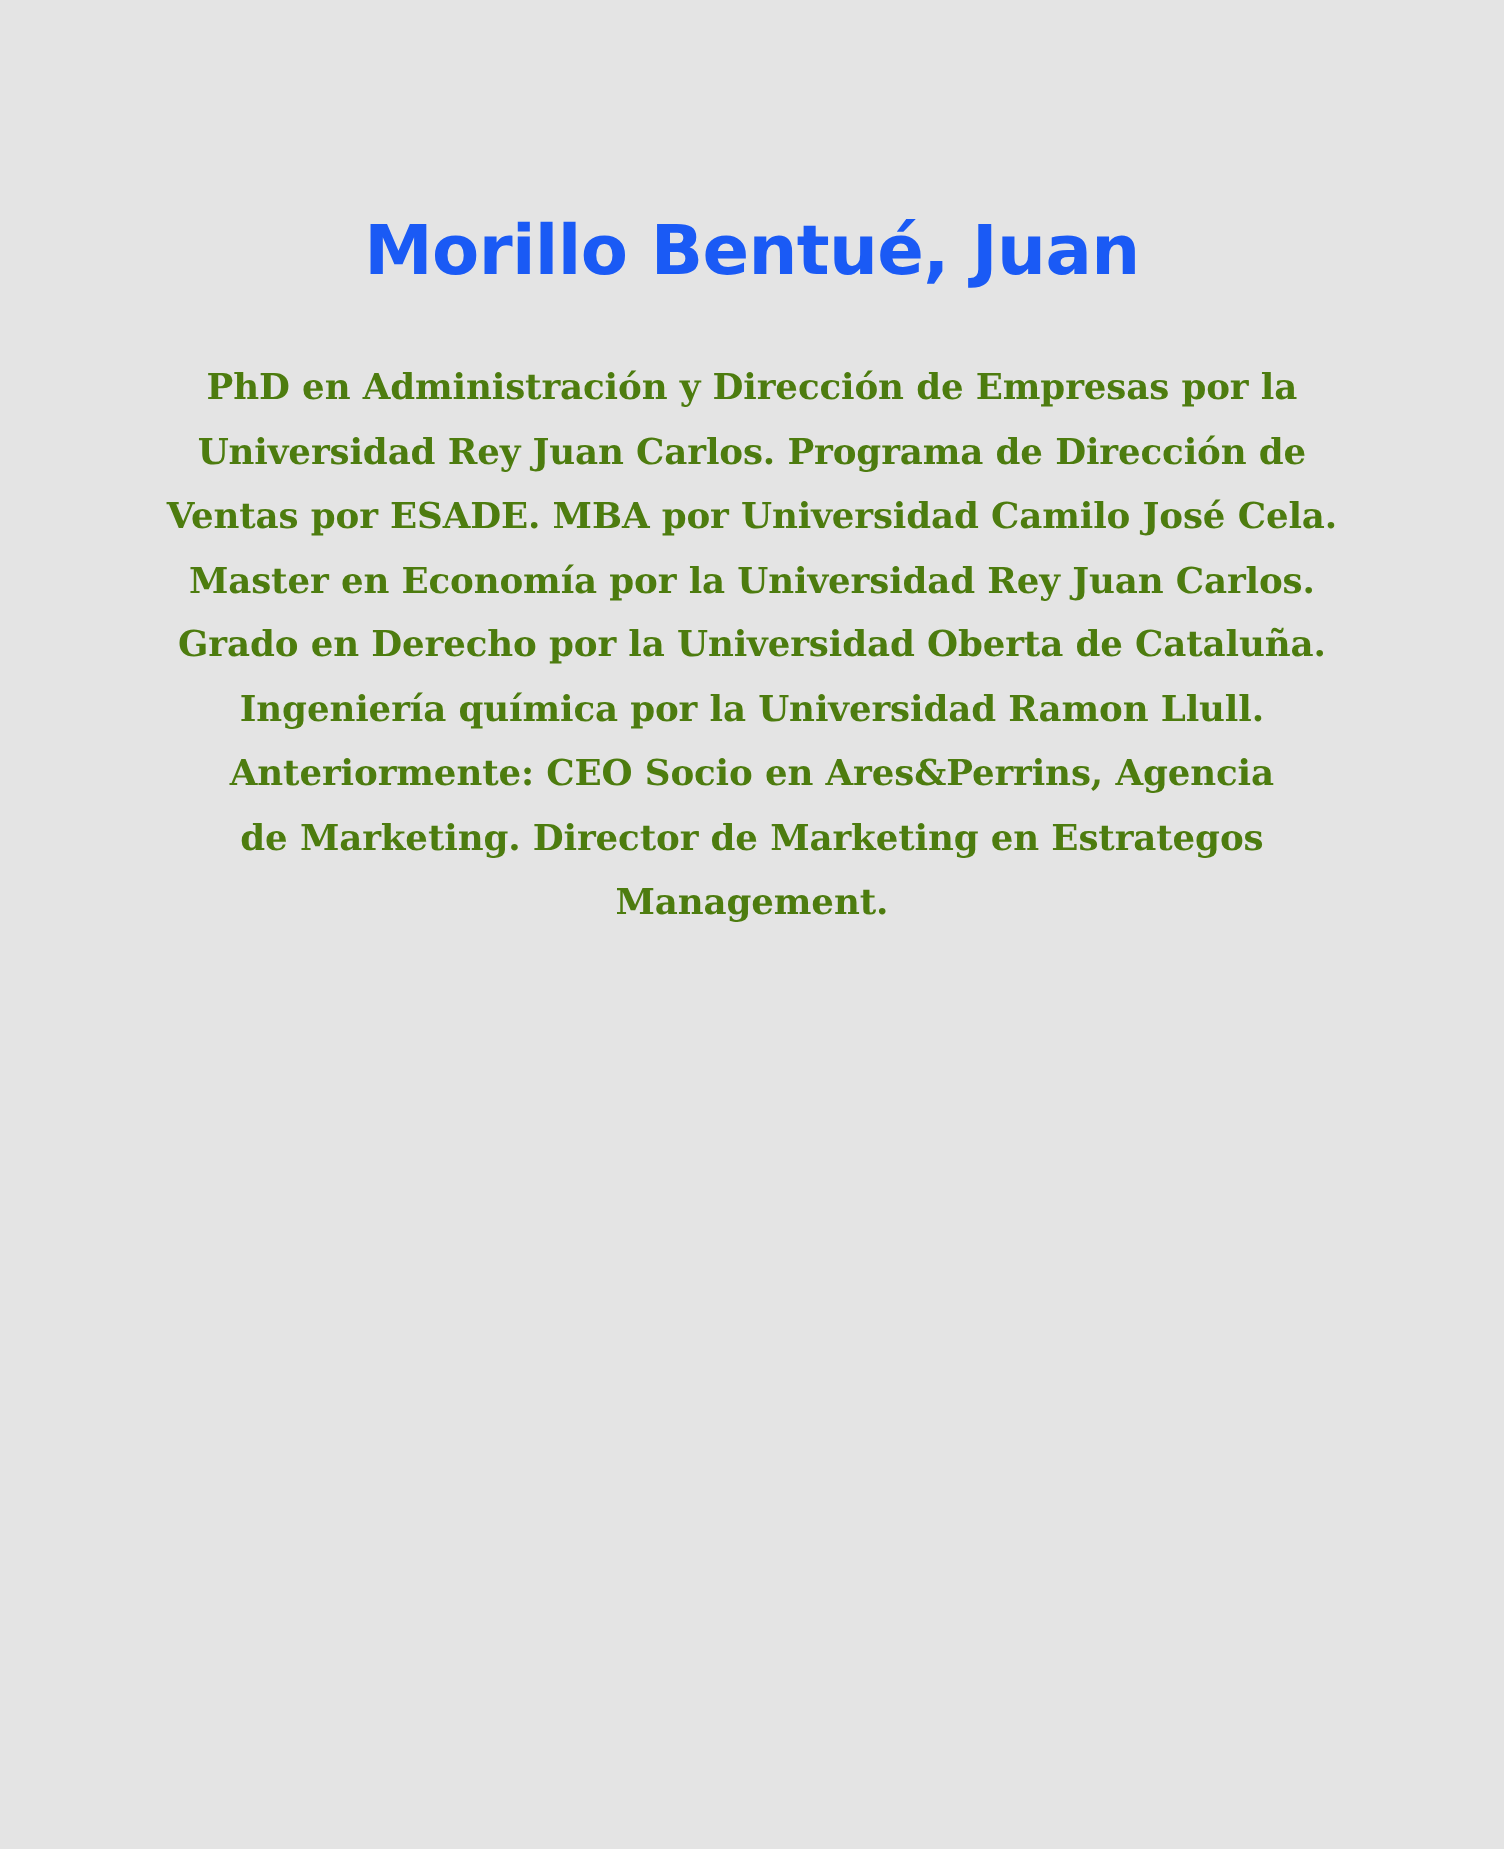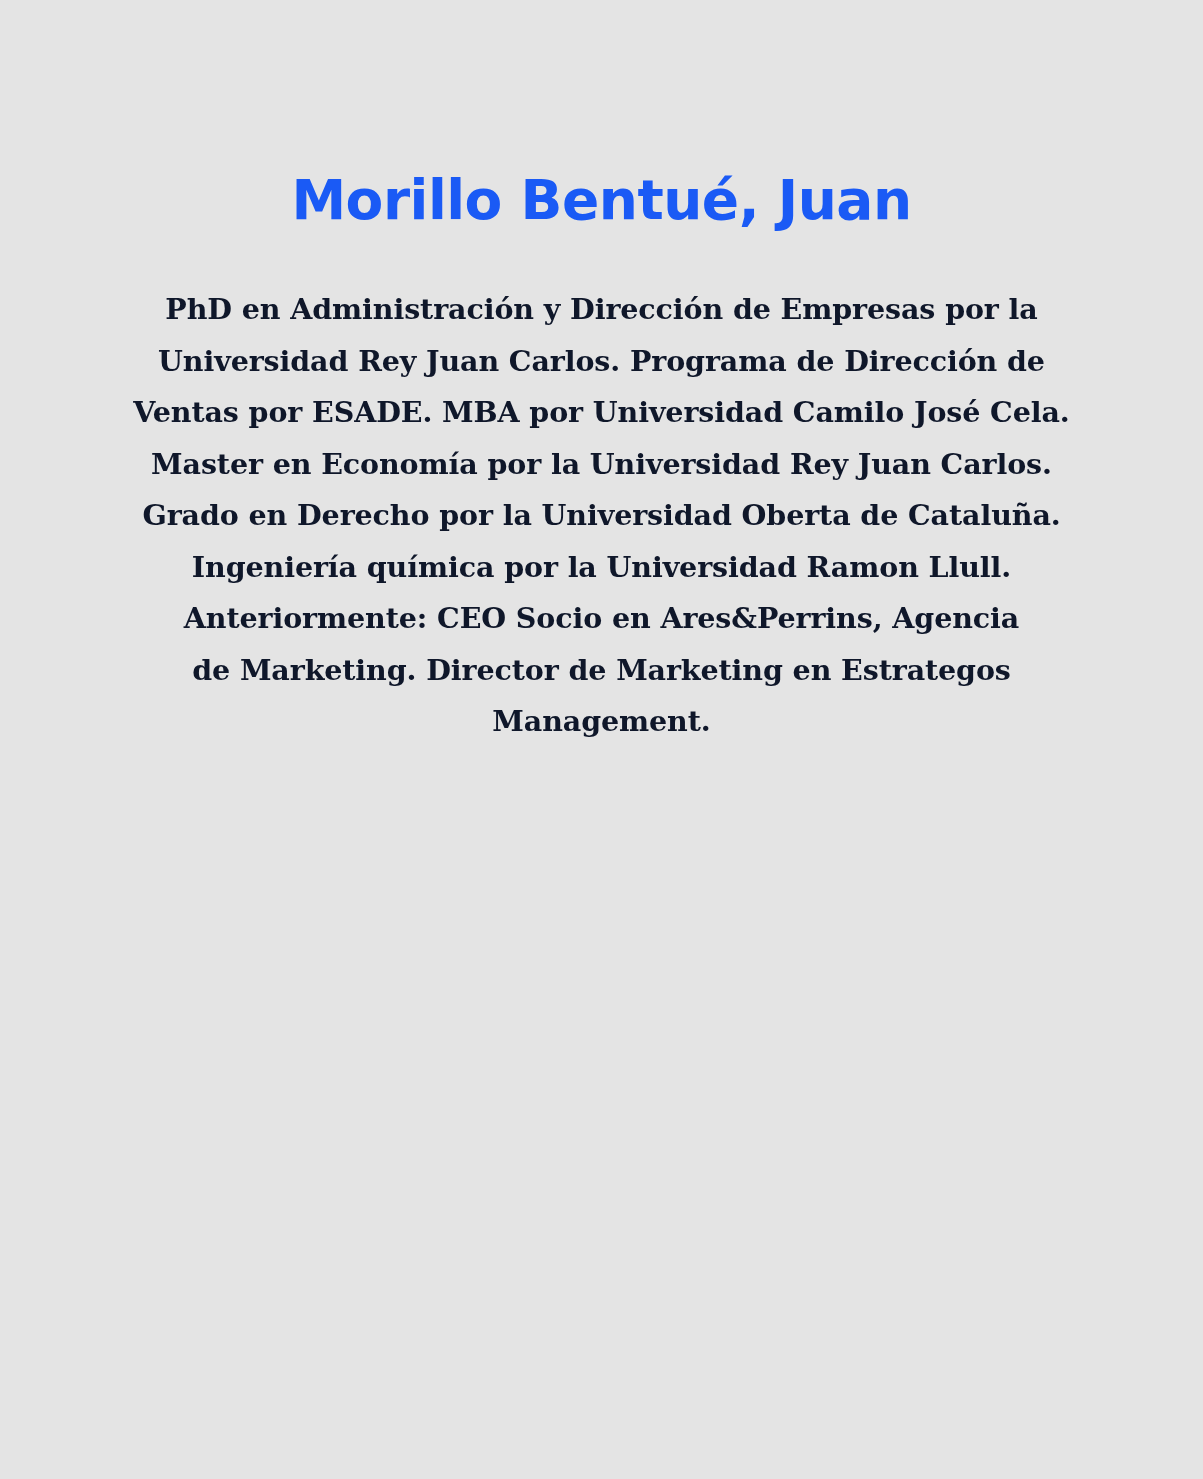--- a/index.html
+++ b/index.html
@@ -38,21 +38,21 @@
     letter-spacing: -0.5px;
     margin: 0 0 52px 0;
     padding: 0 100px;
     box-sizing: border-box;
   }
   .profile-bio {
     display: block;
     width: 960px;
     margin: 0 auto;
     text-align: center;
-    color: #0f172a;
+    color: #4d7c0f;
     font-family: "DejaVu Serif", serif;
     font-weight: 700;
     font-size: 28.5px;
     line-height: 51.5px;
     letter-spacing: -0.1px;
     white-space: pre-line;
   }
 </style>
 </head>
 <body>

